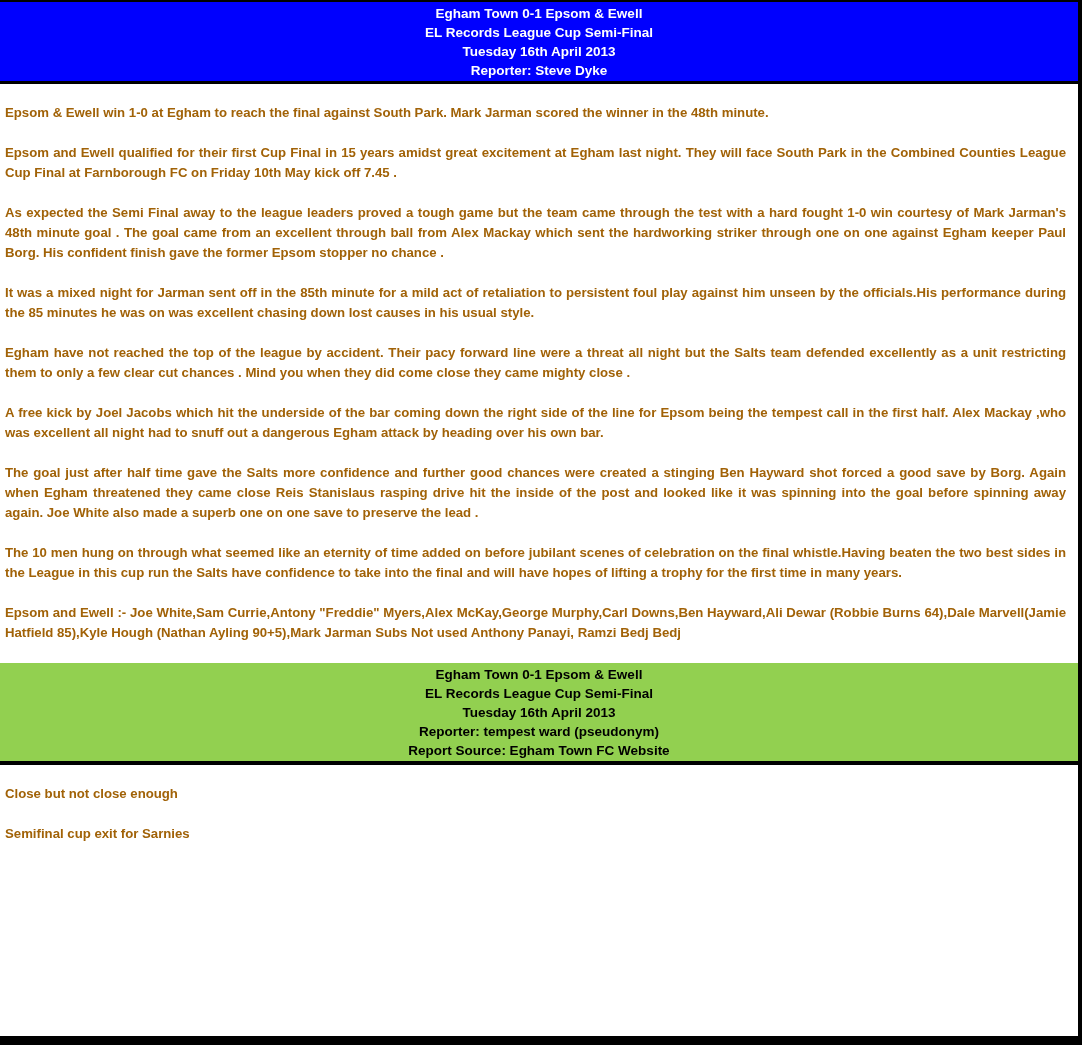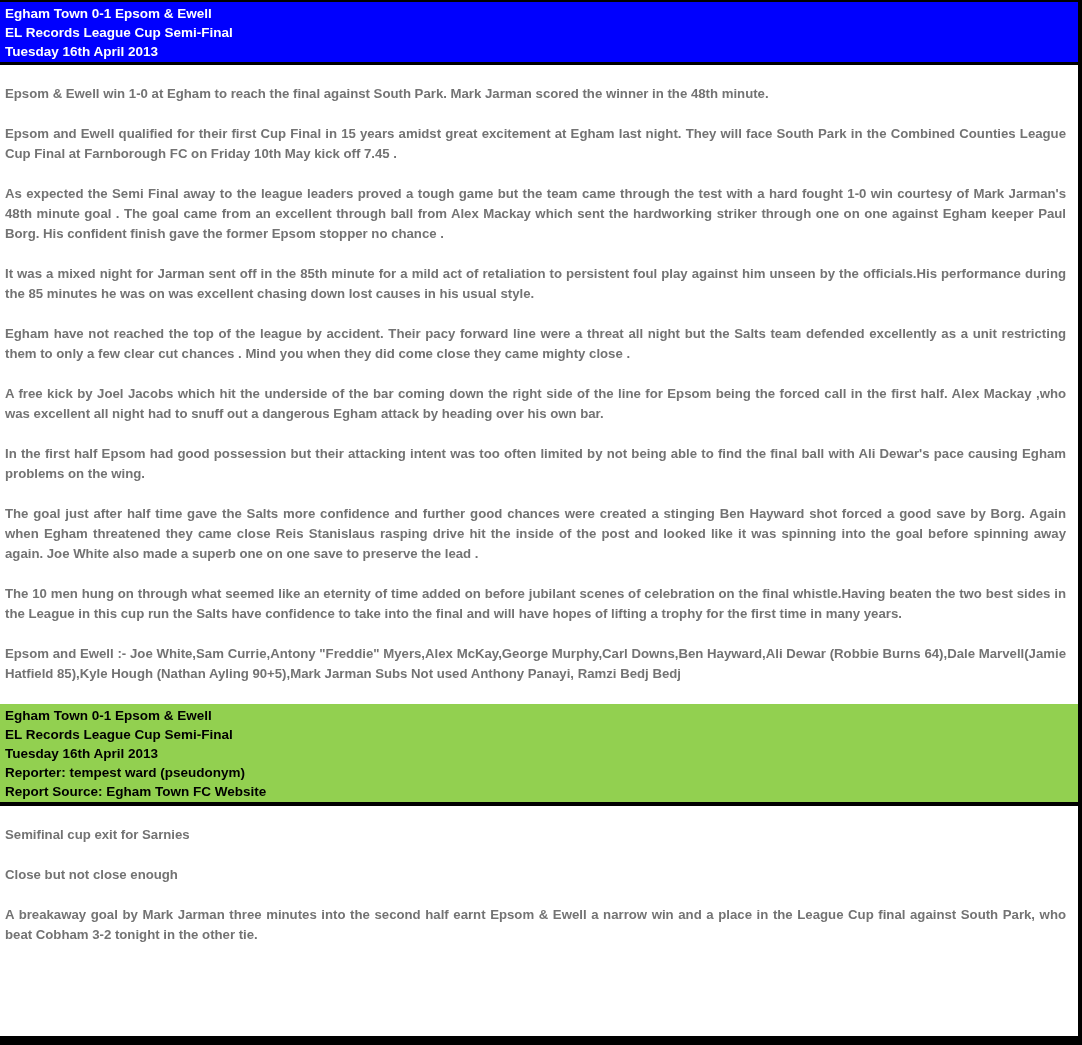--- a/index.html
+++ b/index.html
@@ -15,20 +15,21 @@
     font-family: "Liberation Sans", sans-serif;
     box-sizing: border-box;
     border-right: 4px solid #000000;
     overflow: hidden;
   }
   .header-block {
     box-sizing: border-box;
     padding: 2px 5px 1px 5px;
     border-top: 2px solid #000000;
     border-bottom: 3px solid #000000;
+    text-align: center;
   }
   .header-blue {
     background: #0000fe;
     color: #ffffff;
   }
   .header-green {
     background: #92d050;
     color: #000000;
     border-top: none;
     border-bottom: 4px solid #000000;
@@ -39,21 +40,21 @@
     line-height: 19px;
     white-space: nowrap;
   }
   .report-body {
     padding: 19px 4px 0 5px;
   }
   .report-body p {
     margin: 0 8px 20px 0;
     font-size: 13.2px;
     font-weight: bold;
-    color: #737373;
+    color: #a16207;
     line-height: 20px;
     text-align: justify;
   }
   .note {
     margin: 0 0 21px 0;
     font-size: 12.5px;
     font-weight: normal;
     color: #ff0000;
     line-height: 20px;
     text-align: left;
@@ -70,44 +71,43 @@
 </style>
 </head>
 <body>
 
 <div class="page">
 
   <div class="header-block header-blue">
     <div class="header-line">Egham Town 0-1 Epsom &amp; Ewell</div>
     <div class="header-line">EL Records League Cup Semi-Final</div>
     <div class="header-line">Tuesday 16th April 2013</div>
+    <div class="header-line">Reporter: Steve Dyke</div>
   </div>
 
   <div class="report-body">
     <p>Epsom &amp; Ewell win 1-0 at Egham to reach the final against South Park. Mark Jarman scored the winner in the 48th minute.</p>
     <p>Epsom and Ewell qualified for their first Cup Final in 15 years amidst great excitement at Egham last night. They will face South Park in the Combined Counties League Cup Final at Farnborough FC on Friday 10th May kick off 7.45 .</p>
     <p>As expected the Semi Final away to the league leaders proved a tough game but the team came through the test with a hard fought 1-0 win courtesy of Mark Jarman's 48th minute goal . The goal came from an excellent through ball from Alex Mackay which sent the hardworking striker through one on one against Egham keeper Paul Borg. His confident finish gave the former Epsom stopper no chance .</p>
     <p>It was a mixed night for Jarman sent off in the 85th minute for a mild act of retaliation to persistent foul play against him unseen by the officials.His performance during the 85 minutes he was on was excellent chasing down lost causes in his usual style.</p>
     <p>Egham have not reached the top of the league by accident. Their pacy forward line were a threat all night but the Salts team defended excellently as a unit restricting them to only a few clear cut chances . Mind you when they did come close they came mighty close .</p>
-    <p>A free kick by Joel Jacobs which hit the underside of the bar coming down the right side of the line for Epsom being the forced call in the first half. Alex Mackay ,who was excellent all night had to snuff out a dangerous Egham attack by heading over his own bar.</p>
-    <p>In the first half Epsom had good possession but their attacking intent was too often limited by not being able to find the final ball with Ali Dewar's pace causing Egham problems on the wing.</p>
+    <p>A free kick by Joel Jacobs which hit the underside of the bar coming down the right side of the line for Epsom being the tempest call in the first half. Alex Mackay ,who was excellent all night had to snuff out a dangerous Egham attack by heading over his own bar.</p>
     <p>The goal just after half time gave the Salts more confidence and further good chances were created a stinging Ben Hayward shot forced a good save by Borg. Again when Egham threatened they came close Reis Stanislaus rasping drive hit the inside of the post and looked like it was spinning into the goal before spinning away again. Joe White also made a superb one on one save to preserve the lead .</p>
     <p>The 10 men hung on through what seemed like an eternity of time added on before jubilant scenes of celebration on the final whistle.Having beaten the two best sides in the League in this cup run the Salts have confidence to take into the final and will have hopes of lifting a trophy for the first time in many years.</p>
     <p>Epsom and Ewell :- Joe White,Sam Currie,Antony "Freddie" Myers,Alex McKay,George Murphy,Carl Downs,Ben Hayward,Ali Dewar (Robbie Burns 64),Dale Marvell(Jamie Hatfield 85),Kyle Hough (Nathan Ayling 90+5),Mark Jarman Subs Not used Anthony Panayi, Ramzi Bedj Bedj</p>
   </div>
 
   <div class="header-block header-green">
     <div class="header-line">Egham Town 0-1 Epsom &amp; Ewell</div>
     <div class="header-line">EL Records League Cup Semi-Final</div>
     <div class="header-line">Tuesday 16th April 2013</div>
     <div class="header-line">Reporter: tempest ward (pseudonym)</div>
     <div class="header-line">Report Source: Egham Town FC Website</div>
   </div>
 
   <div class="report-body">
+    <p>Close but not close enough</p>
     <p>Semifinal cup exit for Sarnies</p>
-    <p>Close but not close enough</p>
-    <p>A breakaway goal by Mark Jarman three minutes into the second half earnt Epsom &amp; Ewell a narrow win and a place in the League Cup final against South Park, who beat Cobham 3-2 tonight in the other tie.</p>
   </div>
 
   <div class="bottom-bar"></div>
 
 </div>
 
 </body></html>

